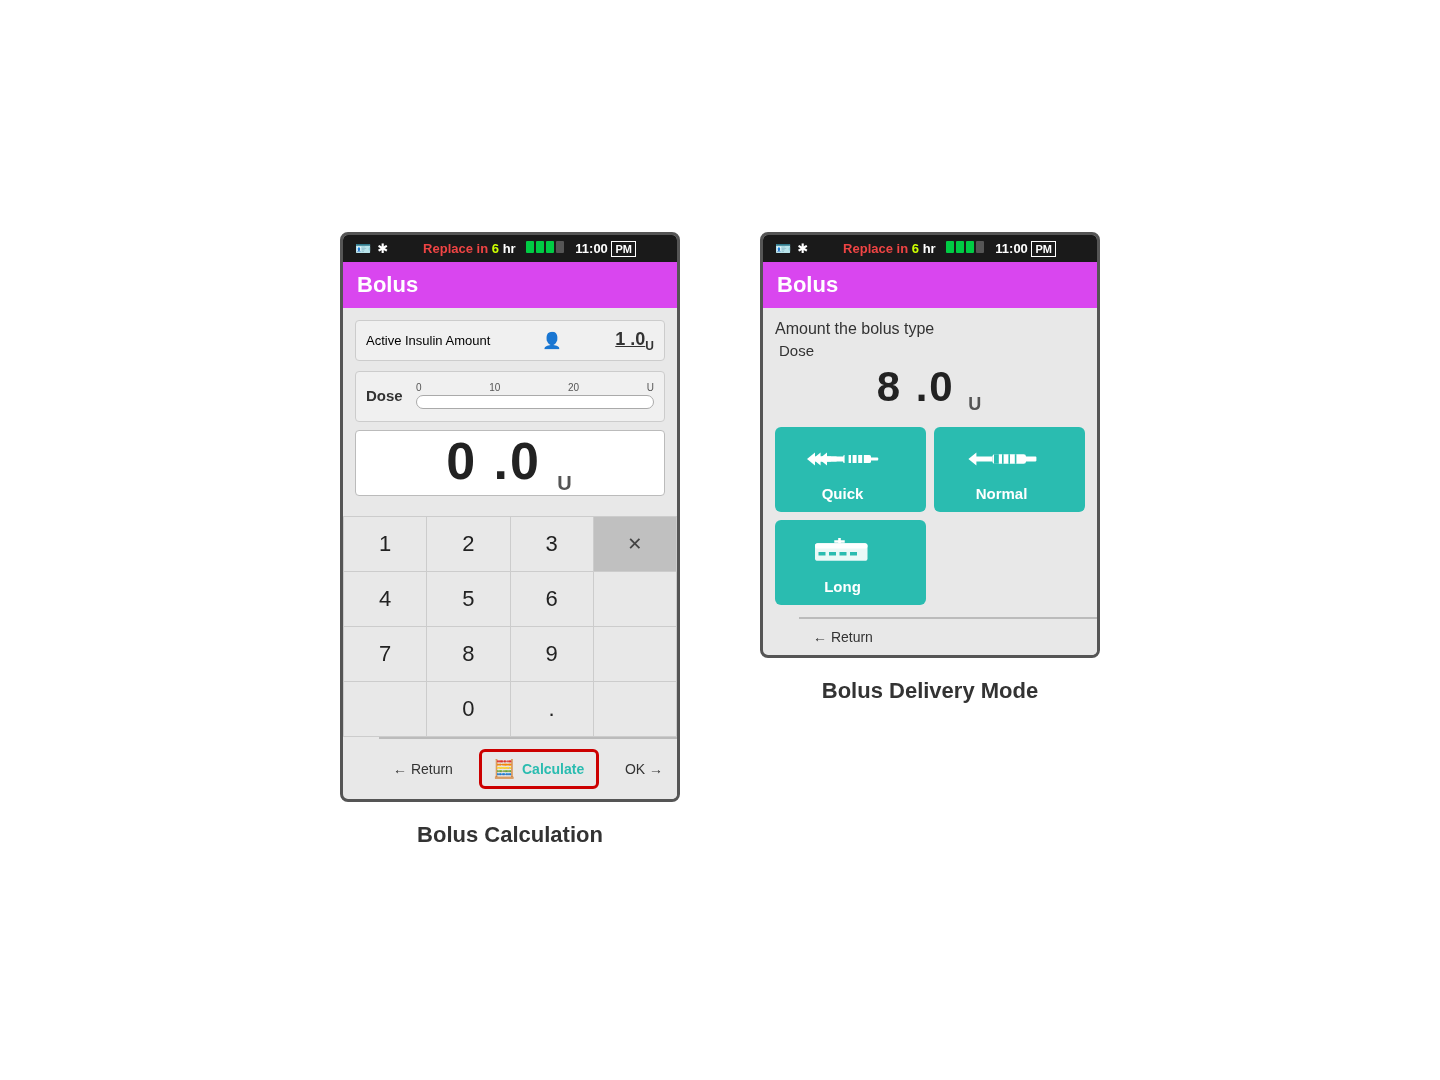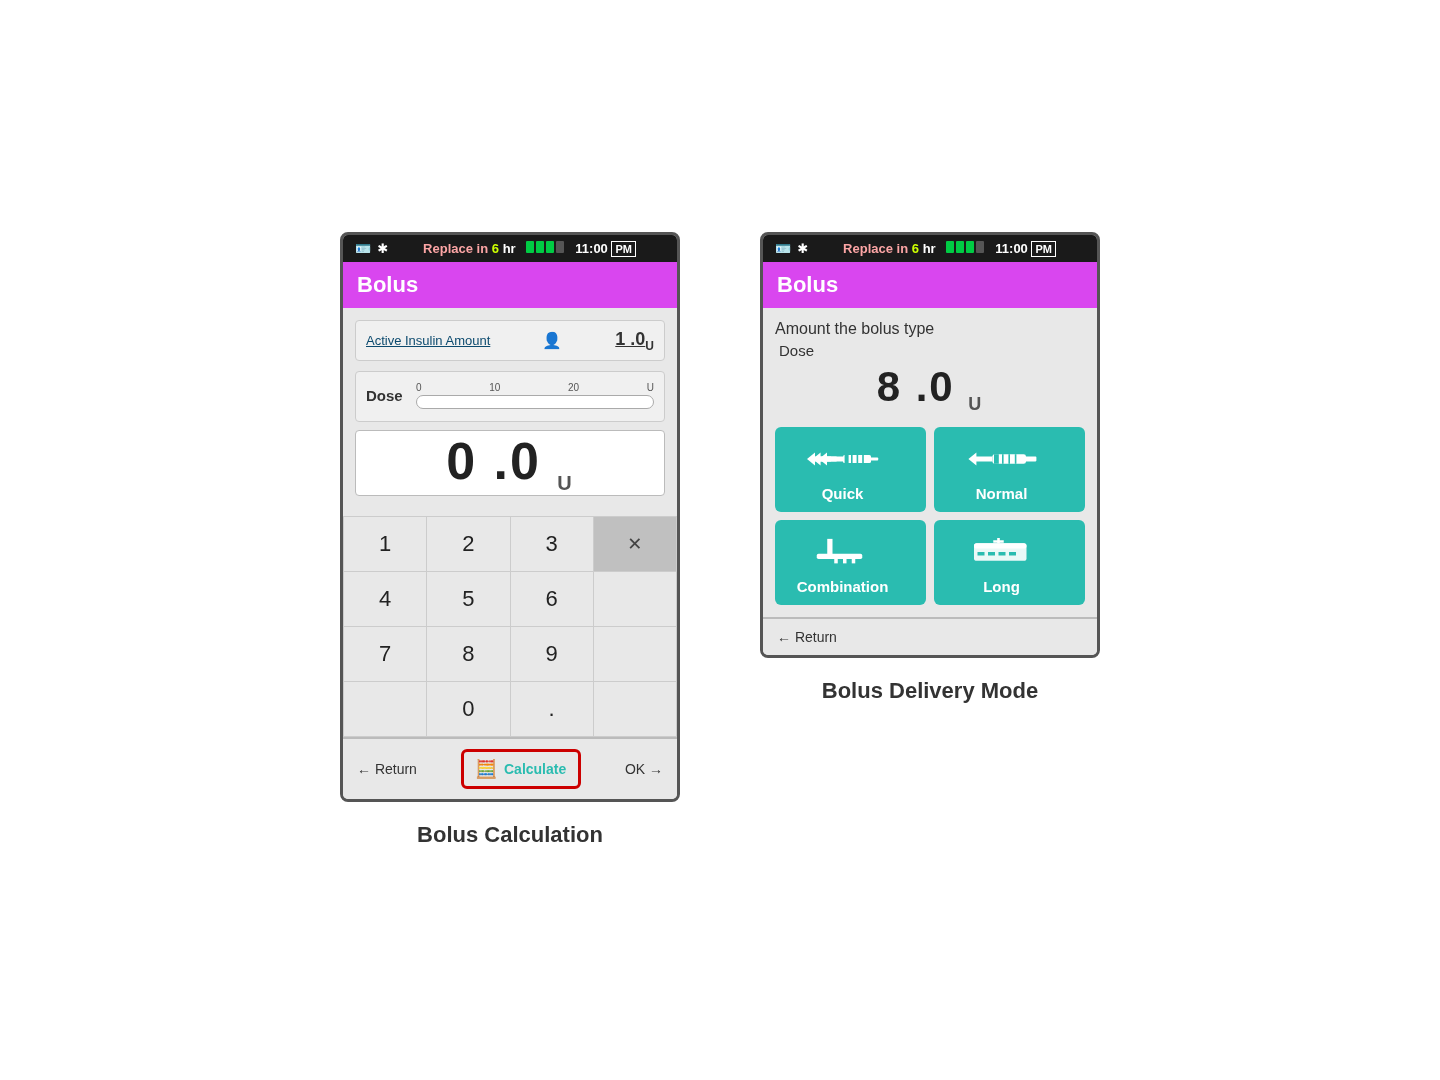--- a/index.html
+++ b/index.html
@@ -53,21 +53,21 @@
       align-items: center;
       gap: 6px;
     }
     .status-bar .center-text {
       flex: 1;
       text-align: center;
       font-size: 13px;
       font-weight: bold;
     }
     .status-bar .replace-text {
-      color: #fca5a5;
+      color: #ef4444;
     }
     .status-bar .six {
       color: #ccff00;
       font-weight: bold;
     }
     .battery-icon {
       display: inline-flex;
       gap: 2px;
       align-items: center;
     }
@@ -106,22 +106,21 @@
       border: 1px solid #ccc;
       border-radius: 4px;
       padding: 8px 10px;
       display: flex;
       align-items: center;
       justify-content: space-between;
       margin-bottom: 10px;
     }
     .active-insulin-label {
       font-size: 13px;
-      color: #0c4a6e;
-      text-decoration: underline;
+      color: #000000;
     }
     .person-icon {
       font-size: 16px;
       color: #888;
       margin: 0 8px;
     }
     .active-insulin-value {
       font-size: 18px;
       font-weight: bold;
       color: #333;
@@ -228,20 +227,21 @@
       cursor: default;
     }
     
     .bottom-nav {
       background: #e8e8e8;
       border-top: 2px solid #bbb;
       display: flex;
       align-items: center;
       justify-content: space-between;
       padding: 10px 14px;
+      margin-left: 36px;
     }
     .nav-btn {
       font-size: 14px;
       color: #333;
       cursor: pointer;
       display: flex;
       align-items: center;
       gap: 4px;
     }
     .calculate-btn {
@@ -492,33 +492,20 @@
               <rect x="38" y="14" width="42" height="12" rx="3" fill="white"></rect>
               <rect x="77" y="17" width="16" height="6" rx="1" fill="white"></rect>
               <rect x="40" y="14" width="6" height="12" fill="#2abcb0"></rect>
               <rect x="50" y="14" width="2" height="12" fill="#2abcb0"></rect>
               <rect x="58" y="14" width="2" height="12" fill="#2abcb0"></rect>
               <rect x="66" y="14" width="2" height="12" fill="#2abcb0"></rect>
             </svg>
             <span class="btn-label">Normal</span>
           </button>
 
-          <button class="bolus-type-btn">
-            <svg class="combination-icon" viewBox="0 0 80 40">
-
-              <rect x="22" y="5" width="6" height="20" fill="white"></rect>
-
-              <rect x="10" y="22" width="52" height="6" rx="2" fill="white"></rect>
-
-              <rect x="30" y="28" width="4" height="5" fill="white"></rect>
-              <rect x="40" y="28" width="4" height="5" fill="white"></rect>
-              <rect x="50" y="28" width="4" height="5" fill="white"></rect>
-            </svg>
-            <span class="btn-label">Combination</span>
-          </button>
 
           <button class="bolus-type-btn">
             <svg class="long-icon" viewBox="0 0 80 40">
 
               <rect x="8" y="10" width="60" height="20" rx="3" fill="white" opacity="0.9"></rect>
 
               <rect x="8" y="10" width="60" height="6" rx="3" fill="white"></rect>
 
               <rect x="12" y="20" width="8" height="4" fill="#2abcb0"></rect>
               <rect x="24" y="20" width="8" height="4" fill="#2abcb0"></rect>

